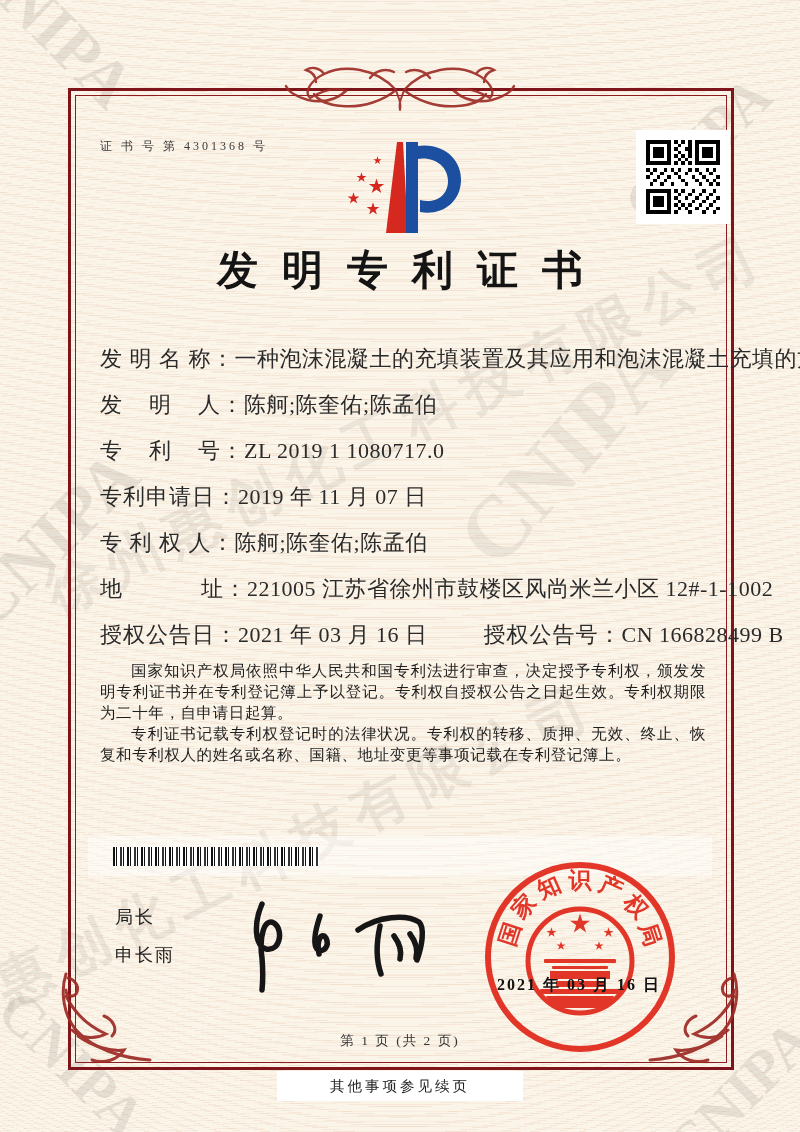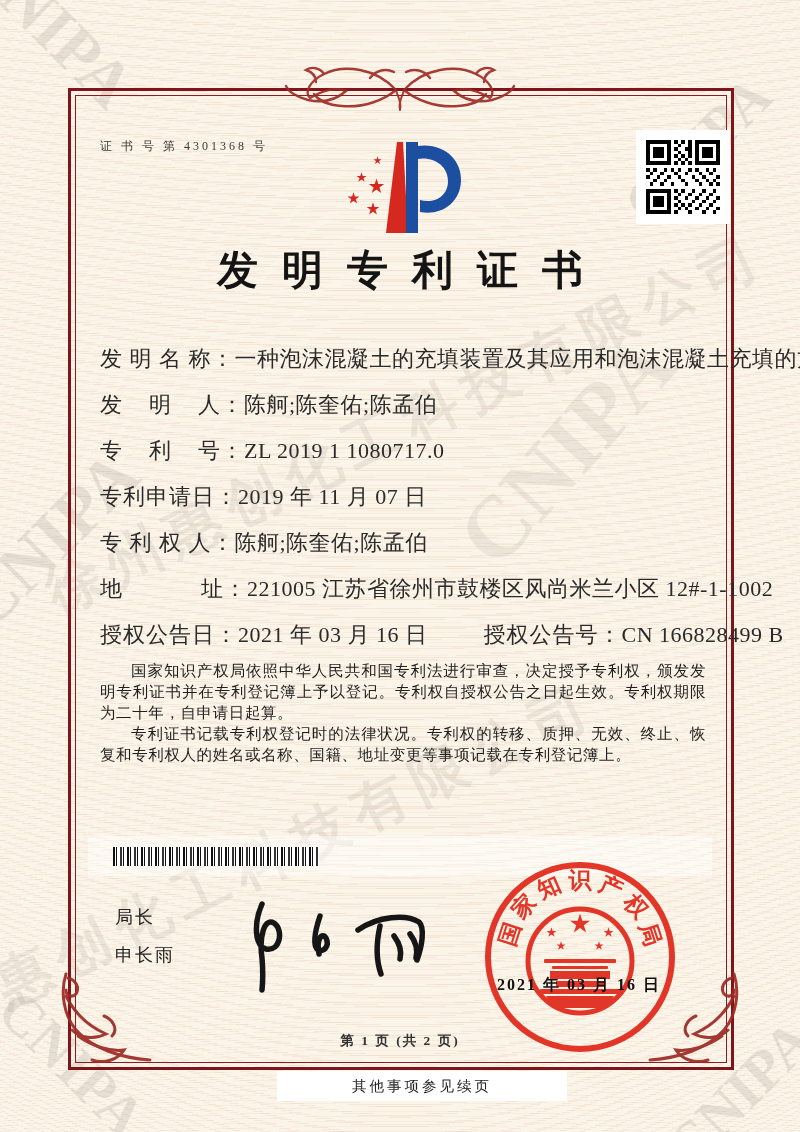--- a/index.html
+++ b/index.html
@@ -35,22 +35,22 @@
   .barcode{position:absolute;left:113px;top:847px;width:206px;height:19px;z-index:5;
     background:repeating-linear-gradient(90deg,#111 0 2px,#fff 2px 3px,#111 3px 4px,#fff 4px 7px,#333 7px 9px,#fff 9px 10px,#111 10px 11px,#fff 11px 14px);}
   
   .officer{position:absolute;left:115px;top:905px;font-family:"Liberation Sans","DejaVu Sans",sans-serif;font-size:18px;color:#222;z-index:5;}
   .officer div{margin-bottom:14px;letter-spacing:2px;}
   .signature{position:absolute;left:232px;top:888px;z-index:6;}
   
   .seal{position:absolute;left:483px;top:860px;width:194px;height:194px;z-index:6;opacity:.92;}
   .sealdate{position:absolute;left:497px;top:975px;font-size:16px;font-weight:bold;color:#111;letter-spacing:2px;z-index:7;white-space:pre;}
   
-  .pageno{position:absolute;left:0;top:1032px;width:800px;text-align:center;font-size:13.5px;color:#333;letter-spacing:2px;z-index:5;font-weight:bold;}
-  .note{position:absolute;left:277px;top:1071px;width:290px;height:30px;background:#fff;z-index:5;
+  .pageno{position:absolute;left:0;top:1032px;width:800px;text-align:center;font-size:13.5px;color:#333;letter-spacing:2px;z-index:5;}
+  .note{position:absolute;left:277px;top:1071px;width:246px;height:30px;background:#fff;z-index:5;
     display:flex;align-items:center;justify-content:center;font-size:14.5px;color:#222;letter-spacing:3px;}
   .orn{position:absolute;z-index:3;}
 </style>
 </head>
 <body>
 
 <div id="page">
 
   <div class="wm" style="left:-52px;top:-14px;font-size:66px;transform:rotate(45deg);">CNIPA</div>
   <div class="wm" style="left:608px;top:116px;font-size:58px;transform:rotate(-45deg);">CNIPA</div>

